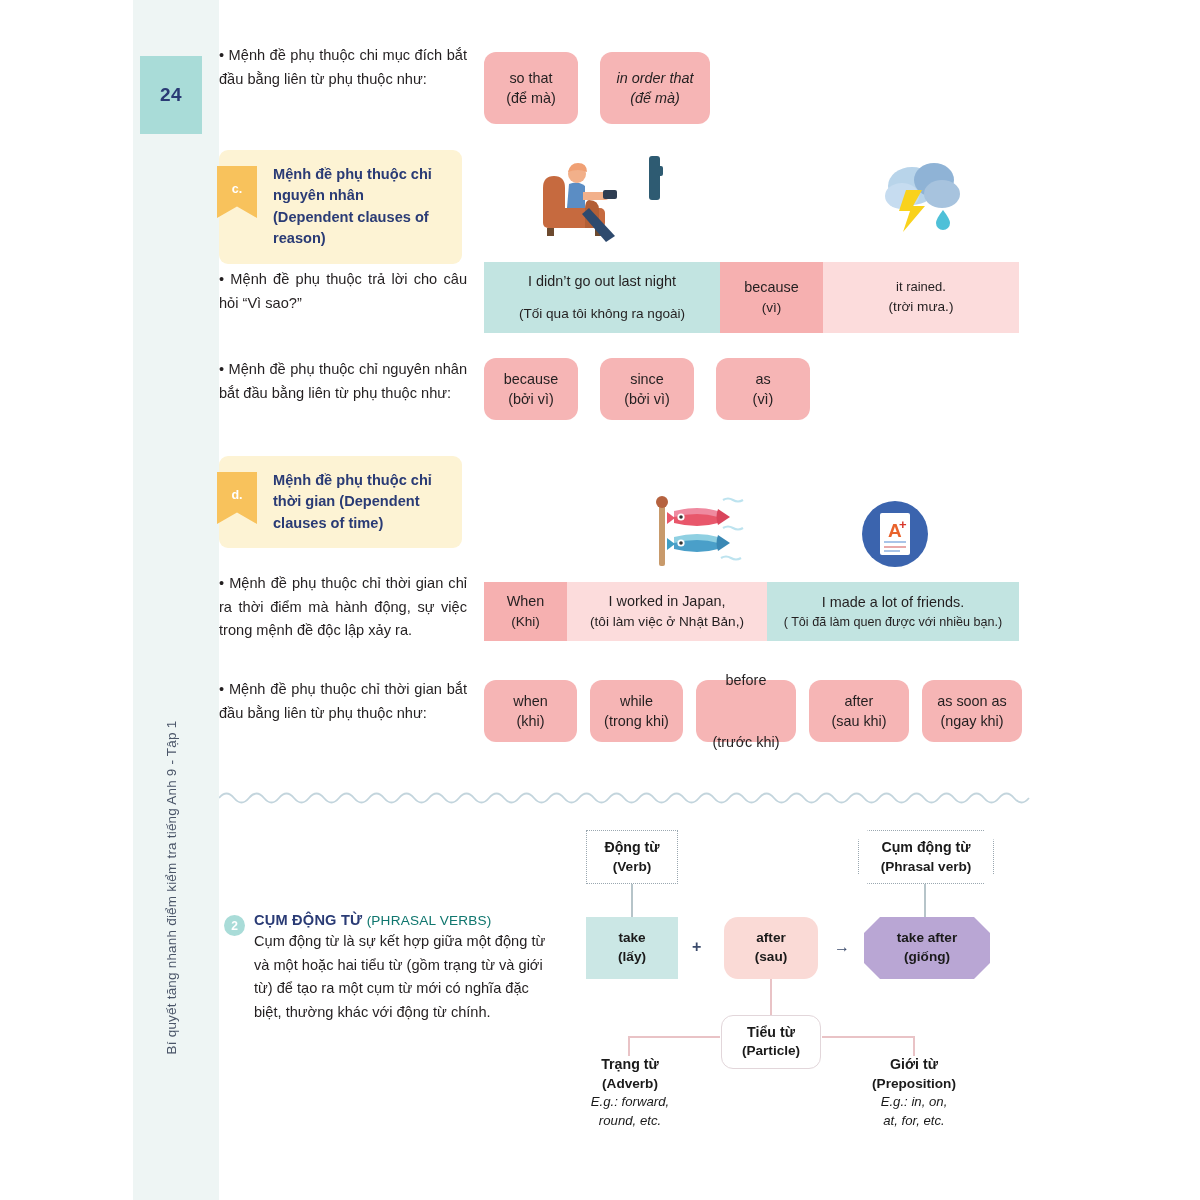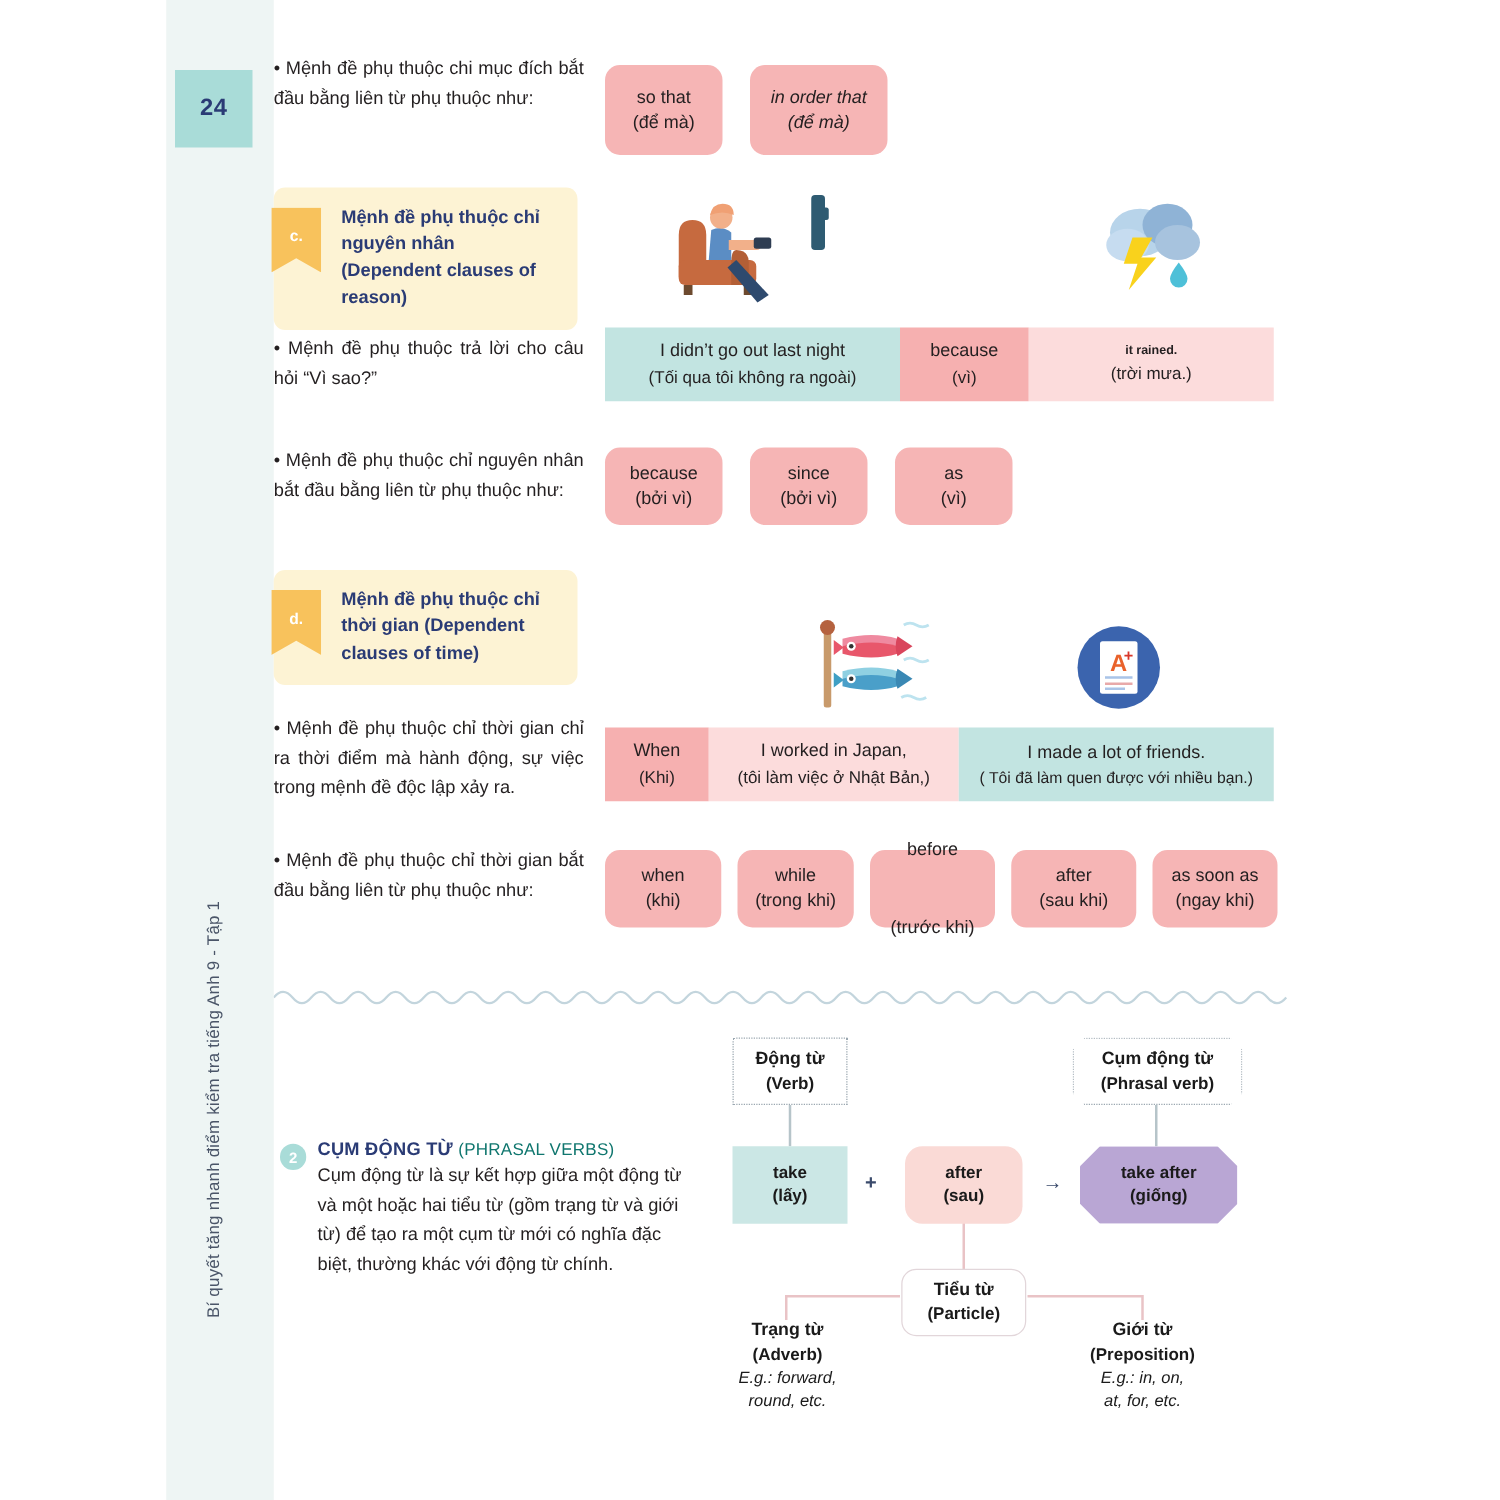--- a/index.html
+++ b/index.html
@@ -15,21 +15,21 @@
 
   
   .rail {
     position:absolute; left:133px; top:0; width:86px; height:1200px;
     background:#eef5f4;
   }
   .rail-inner {
     position:absolute; left:0; top:0; width:86px; height:1200px;
   }
   .page-num-box {
-    position:absolute; left:7px; top:56px; width:62px; height:62px;
+    position:absolute; left:7px; top:56px; width:62px; height:78px;
     background:#a9dcd8;
     display:flex; align-items:center; justify-content:center;
   }
   .page-num {
     font-size:19px; font-weight:bold; color:#2a3b75; letter-spacing:.5px;
   }
   .rail-vtext {
     position:absolute;
     left:-222px; top:880px;
     width:520px;
@@ -228,28 +228,28 @@
       <path d="M34 38 l16 0 l-9 16 l12 0 l-22 26 l7 -21 l-11 0z" fill="#f9d21c"></path>
       <path d="M71 58 q7 9 7 13 a7 7 0 0 1 -14 0 q0-4 7-13z" fill="#4ec0d8"></path>
     </svg>
   </div>
 
   <p class="bullet-p lcol" style="top:268px;">• Mệnh đề phụ thuộc trả lời cho câu hỏi “Vì sao?”</p>
 
   <div class="rcol strip" style="top:262px;">
     <div class="seg seg-teal" style="width:236px;">
       <span style="font-size:14.4px;">I didn’t go out last night</span>
-      <span style="font-size:13.6px;">(Tối qua tôi không ra ngoài)</span>
+      <span style="font-size:13.6px;margin-top:12px;">(Tối qua tôi không ra ngoài)</span>
     </div>
     <div class="seg seg-pink-strong" style="width:103px;">
       <span style="font-size:14.4px;">because</span>
       <span style="font-size:13.6px;">(vì)</span>
     </div>
     <div class="seg seg-pink-soft" style="width:196px;">
-      <span style="font-size:10px;font-weight:bold;">it rained.</span>
+      <span style="font-size:13px;">it rained.</span>
       <span style="font-size:13.6px;">(trời mưa.)</span>
     </div>
   </div>
 
   <p class="bullet-p lcol" style="top:358px;">• Mệnh đề phụ thuộc chỉ nguyên nhân bắt đầu bằng liên từ phụ thuộc như:</p>
 
   <div class="rcol pill-row" style="top:358px; gap:22px;">
     <div class="pill" style="width:94px;height:62px;">
       <span>because</span>
       <span>(bởi vì)</span>

